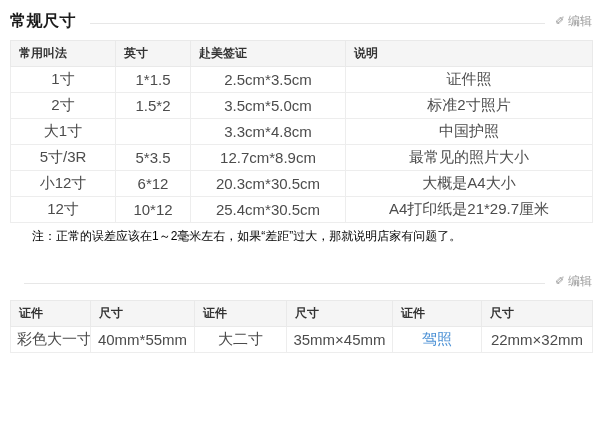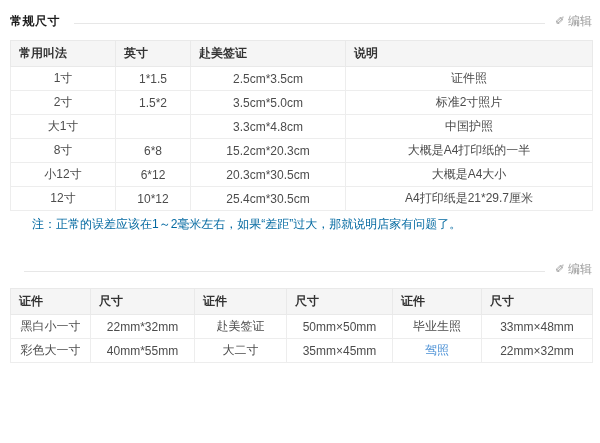--- a/index.html
+++ b/index.html
@@ -6,40 +6,40 @@
   html, body { margin: 0; padding: 0; background: #ffffff; }
   body {
     width: 600px; height: 443px; overflow: hidden;
     font-family: "Liberation Sans", "DejaVu Sans", sans-serif;
     color: #404040;
   }
   .page { padding: 6px 8px 0 10px; }
 
   
   .section-header { display: flex; align-items: center; height: 26px; margin: 2px 0 6px 0; }
-  .section-title { font-size: 12px; font-weight: bold; color: #1b1b1b; margin: 0; line-height: 26px; letter-spacing: 0.5px; }
+  .section-title { font-size: 16px; font-weight: bold; color: #1b1b1b; margin: 0; line-height: 26px; letter-spacing: 0.5px; }
   .header-rule { flex: 1; height: 1px; background: #e7e7e7; margin: 4px 10px 0 14px; }
   .edit-link { display: inline-flex; align-items: center; gap: 3px; font-size: 12px; color: #9a9a9a; text-decoration: none; white-space: nowrap; }
   .edit-link .pencil { font-size: 12px; color: #9a9a9a; }
 
   
   table { border-collapse: collapse; table-layout: fixed; width: 582px; padding-left: 13px; }
   th {
     background: #f5f5f5; text-align: left; font-weight: bold;
     font-size: 12px; color: #333333; padding: 4px 8px; height: 22px;
     border: 1px solid #e9e9e9;
   }
   td {
-    text-align: center; font-size: 12px; color: #4c4c4c;
+    text-align: center; font-size: 15px; color: #4c4c4c;
     padding: 3px 6px; height: 21px; border: 1px solid #ededed;
     overflow: hidden; white-space: nowrap;
   }
   a.cell-link { color: #4a90d5; text-decoration: none; }
 
-  .note { font-size: 12px; color: #0369a1; margin: 6px 0 0 22px; line-height: 15px; }
+  .note { font-size: 12px; color: #000000; margin: 6px 0 0 22px; line-height: 15px; }
 
   .section-special { margin-top: 24px; }
 </style>
 </head>
 <body>
 
 <div class="page">
 
   <section>
     <div class="section-header">
@@ -79,24 +79,24 @@
             <td>3.5cm*5.0cm</td>
             <td>标准2寸照片</td>
           </tr>
           <tr>
             <td>大1寸</td>
             <td></td>
             <td>3.3cm*4.8cm</td>
             <td>中国护照</td>
           </tr>
           <tr>
-            <td>8寸</td>
-            <td>6*8</td>
-            <td>15.2cm*20.3cm</td>
-            <td>大概是A4打印纸的一半</td>
+            <td>5寸/3R</td>
+            <td>5*3.5</td>
+            <td>12.7cm*8.9cm</td>
+            <td>最常见的照片大小</td>
           </tr>
           <tr>
             <td>小12寸</td>
             <td>6*12</td>
             <td>20.3cm*30.5cm</td>
             <td>大概是A4大小</td>
           </tr>
           <tr>
             <td>12寸</td>
             <td>10*12</td>
@@ -132,28 +132,20 @@
             <th>证件</th>
             <th>尺寸</th>
             <th>证件</th>
             <th>尺寸</th>
             <th>证件</th>
             <th>尺寸</th>
           </tr>
         </thead>
         <tbody>
           <tr>
-            <td>黑白小一寸</td>
-            <td>22mm*32mm</td>
-            <td>赴美签证</td>
-            <td>50mm×50mm</td>
-            <td>毕业生照</td>
-            <td>33mm×48mm</td>
-          </tr>
-          <tr>
             <td>彩色大一寸</td>
             <td>40mm*55mm</td>
             <td>大二寸</td>
             <td>35mm×45mm</td>
             <td><a href="#" class="cell-link">驾照</a></td>
             <td>22mm×32mm</td>
           </tr>
         </tbody>
       </table>
   </section>

